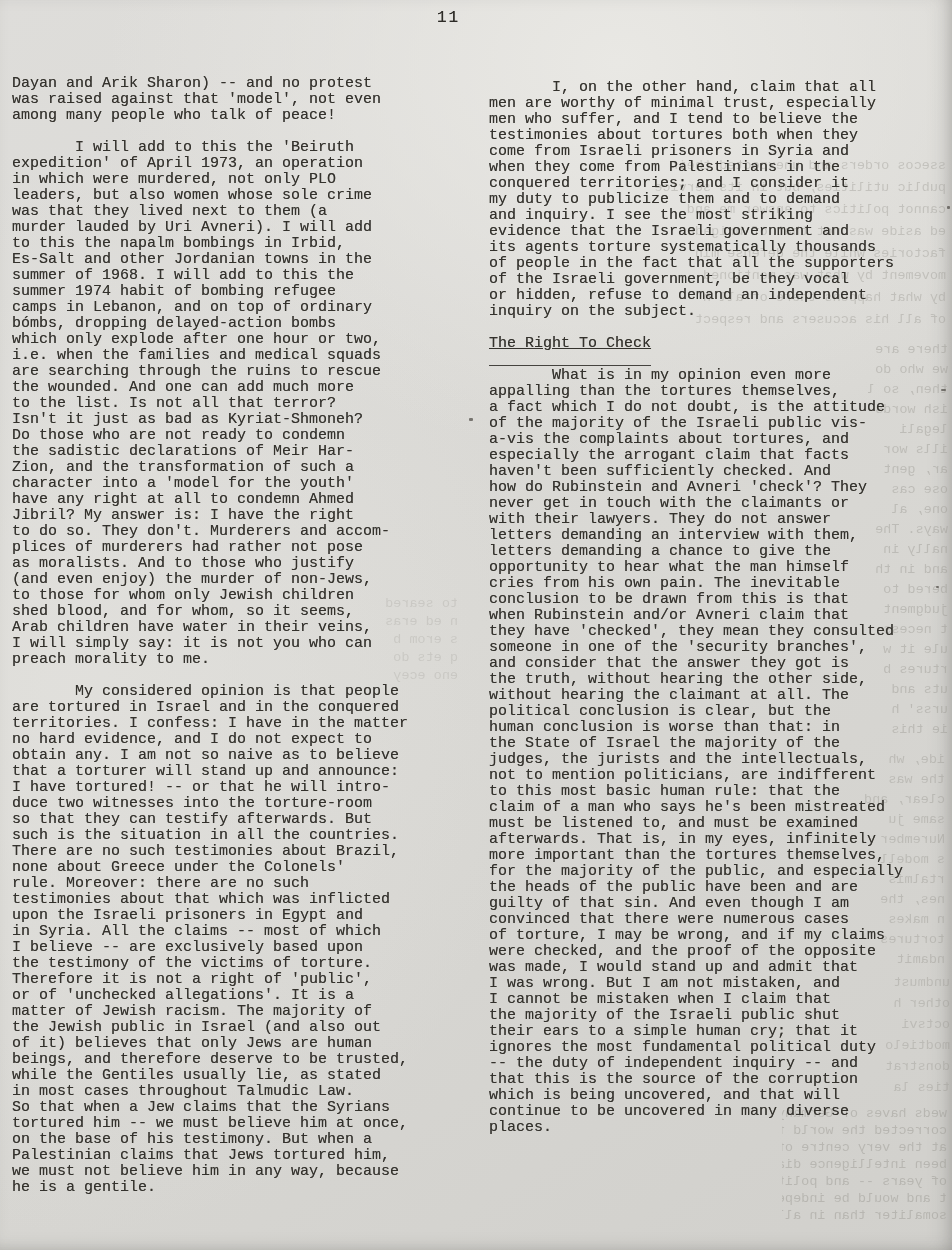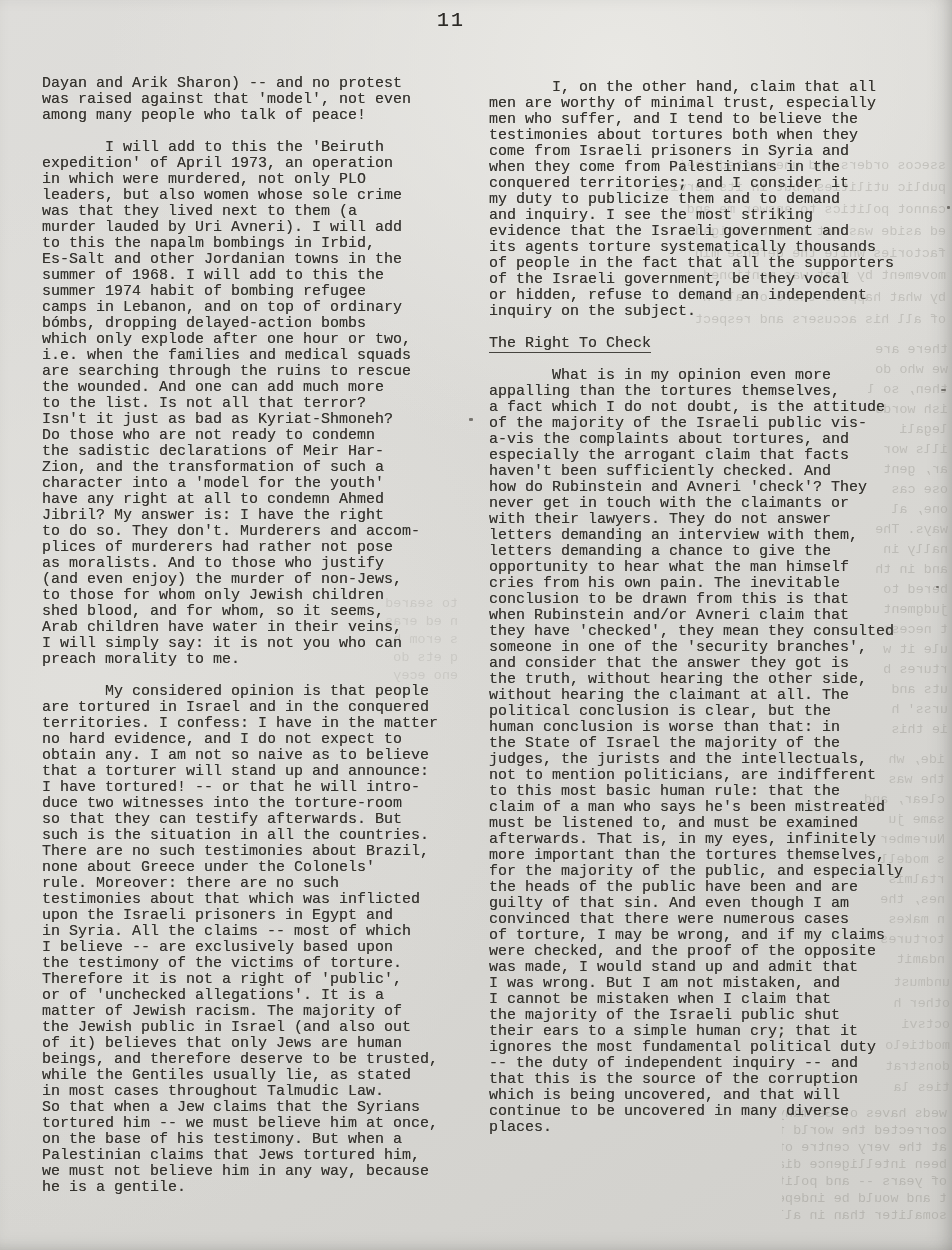--- a/index.html
+++ b/index.html
@@ -11,33 +11,33 @@
     background:
       radial-gradient(120% 70% at 65% 5%, #e9e8e4 0%, rgba(233,232,228,0) 45%),
       radial-gradient(90% 80% at 8% 55%, rgba(226,225,221,.8) 0%, rgba(226,225,221,0) 55%),
       linear-gradient(148deg, #deddda 0%, #d9d8d4 50%, #d1d0cc 100%);
     box-shadow: inset -14px 0 22px -14px rgba(95,94,90,.45), inset 0 -10px 18px -12px rgba(95,94,90,.35);
     font-family:"Liberation Mono","DejaVu Sans Mono",monospace;
     color:var(--ink,#34322d);
   }
   .pageno{
     position:absolute;top:9px;left:437px;
-    font-size:20px;letter-spacing:2px;color:#2d2b27;
+    font-size:16px;letter-spacing:2px;color:#2d2b27;
     text-shadow:0 0 .5px rgba(45,43,39,.7);
   }
   .col{
     position:absolute;
     font-size:15px;line-height:16px;
     text-shadow:0 0 .55px rgba(52,50,45,.62);
   }
-  .col-left{left:42px;top:76px;width:440px;}
+  .col-left{left:12px;top:76px;width:440px;}
   .col-right{left:489px;top:80px;width:458px;}
   .para,.heading{white-space:pre-wrap;margin:0 0 16px 0;}
   .u{text-underline-offset:3px;text-decoration-thickness:1.3px;}
-  .heading .seg{border-bottom:1.4px solid rgba(52,50,45,.9);padding-bottom:0;}
+  .heading .seg{border-bottom:1.4px solid rgba(52,50,45,.9);padding-bottom:13px;text-decoration:underline;}
   
   .ghostlayer{position:absolute;inset:0;pointer-events:none;}
   .ghost{
     position:absolute;
     font-size:13.5px;line-height:15px;
     color:#8f8d86;
     transform:scaleX(-1);
     transform-origin:center;
     filter:blur(.7px);
     white-space:nowrap;

